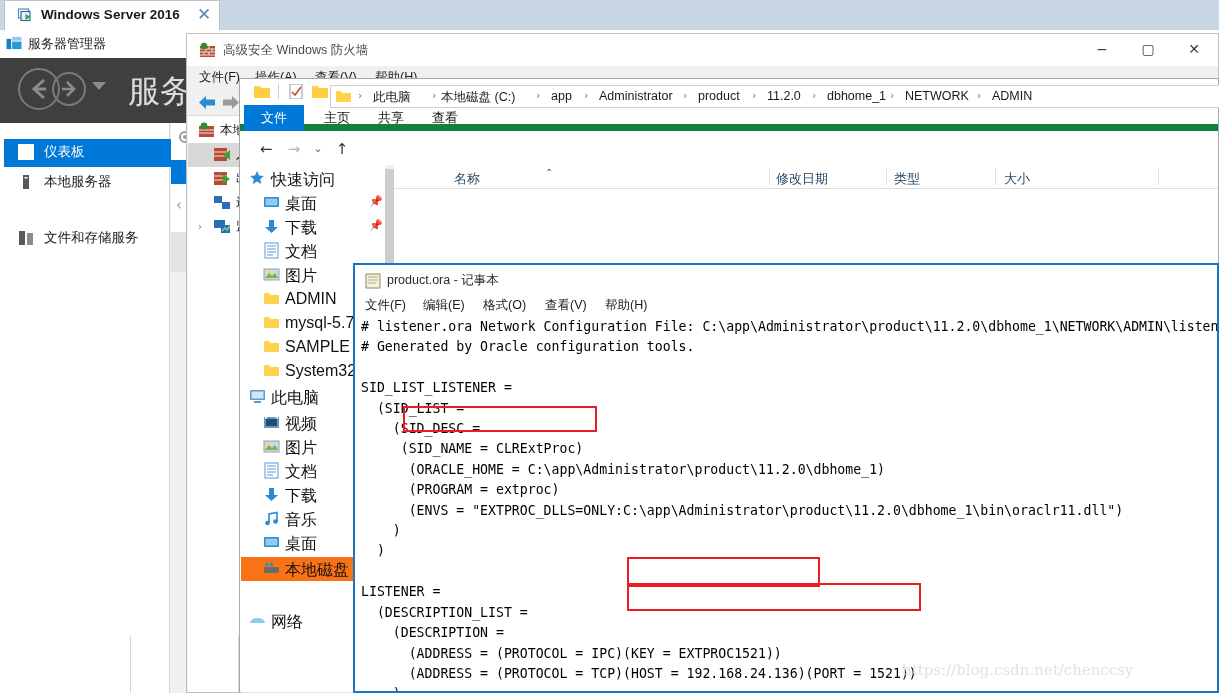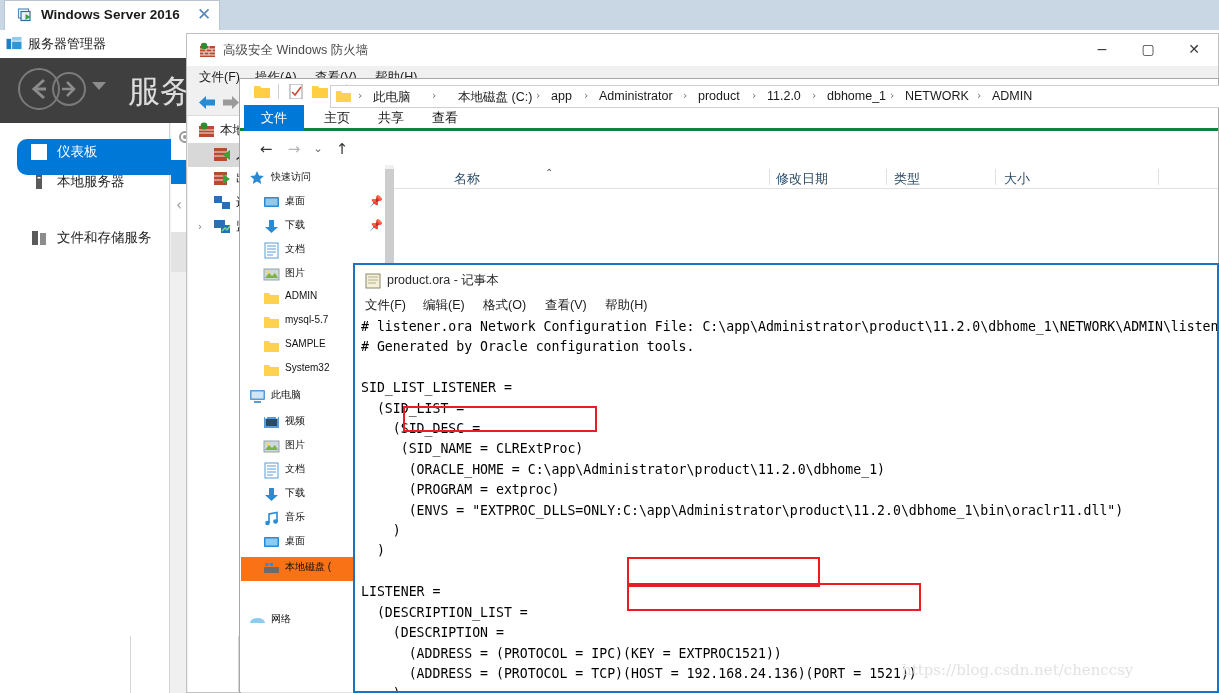--- a/index.html
+++ b/index.html
@@ -31,21 +31,21 @@
   #sm-nav-back{left:18px;top:10px;width:42px;height:42px;border-radius:50%;
     border:2px solid #7a7a7a;box-sizing:border-box;}
   #sm-nav-fwd{left:52px;top:14px;width:34px;height:34px;border-radius:50%;
     border:2px solid #7a7a7a;box-sizing:border-box;}
   #sm-nav-drop{left:92px;top:24px;width:0;height:0;border-left:7px solid transparent;
     border-right:7px solid transparent;border-top:8px solid #8c8c8c;}
   #sm-header-title{left:128px;top:12px;font-size:32px;color:#dcdcdc;white-space:nowrap;}
 
   #sm-sidebar{left:0;top:123px;width:170px;height:570px;background:#ffffff;
     border-right:1px solid #d4d4d4;box-sizing:border-box;}
-  .sm-item{position:absolute;left:17px;width:170px;height:36px;border-radius:10px;}
+  .sm-item{position:absolute;left:4px;width:170px;height:28px;}
   .sm-item .ic{position:absolute;left:14px;top:5px;width:16px;height:16px;}
   .sm-item .lb{position:absolute;left:40px;top:4px;font-size:13.5px;color:#222;white-space:nowrap;}
   .sm-item.sel{background:#0078d7;}
   .sm-item.sel .lb{color:#fff;}
   #sm-body{left:170px;top:123px;width:1049px;height:570px;background:#f0f0f0;}
   #sm-subpane{left:171px;top:123px;width:28px;height:110px;background:#fff;}
   #sm-gear{left:176px;top:128px;width:18px;height:18px;}
   #sm-bluebox{left:171px;top:160px;width:28px;height:24px;background:#0078d7;}
   #sm-bluebox-t{left:176px;top:163px;color:#fff;font-size:12px;}
   #sm-graypane{left:171px;top:232px;width:28px;height:40px;background:#e3e3e3;}
@@ -77,38 +77,38 @@
   #fw-right{left:184px;top:82px;width:846px;height:576px;background:#f0f0f0;}
 
   
   #ex-window{left:239px;top:78px;width:980px;height:615px;background:#ffffff;
     border:1px solid #a8a8a8;box-sizing:border-box;}
   #ex-qat{left:0;top:0;width:978px;height:26px;background:#ffffff;}
   .qat-ic{position:absolute;top:5px;width:16px;height:15px;}
   .qat-sep{position:absolute;top:5px;width:1px;height:15px;background:#cfcfcf;}
   #ex-qat-title{left:116px;top:5px;font-size:12.5px;color:#4a4a4a;white-space:nowrap;}
   #ex-ribbon{left:0;top:26px;width:978px;height:26px;background:#ffffff;
-    border-bottom:3px solid #15803d;box-sizing:border-box;}
+    border-bottom:7px solid #15803d;box-sizing:border-box;}
   .rib-tab{position:absolute;top:0;height:26px;line-height:26px;font-size:13px;
     color:#1a1a1a;text-align:center;white-space:nowrap;}
   .rib-tab.active{background:#0078d7;color:#fff;}
 
   #ex-addrbar{left:0;top:52px;width:978px;height:34px;background:#ffffff;}
   .nav-btn{position:absolute;top:8px;width:20px;height:20px;text-align:center;
     line-height:20px;font-size:15px;font-family:"DejaVu Sans",sans-serif;}
   #ex-crumbbox{left:90px;top:6px;width:984px;height:23px;border:1px solid #cfcfcf;
     box-sizing:border-box;background:#fff;}
   #ex-crumb-folder{left:96px;top:11px;width:15px;height:13px;}
   .crumb{position:absolute;top:10px;font-size:12.5px;color:#1a1a1a;white-space:nowrap;}
   .crumb-sep{position:absolute;top:10px;font-size:11px;color:#777;font-family:"DejaVu Sans",sans-serif;}
 
   #ex-left{left:1px;top:86px;width:150px;height:527px;background:#ffffff;}
   .ex-nav{position:absolute;left:0;width:150px;height:24px;}
   .ex-nav .ic{position:absolute;top:3px;width:17px;height:17px;}
-  .ex-nav .lb{position:absolute;top:3px;font-size:10px;color:#111;white-space:nowrap;}
+  .ex-nav .lb{position:absolute;top:3px;font-size:16px;color:#111;white-space:nowrap;}
   .ex-nav.sel{background:#f97316;}
   .pin{position:absolute;color:#5a9bd5;font-size:11px;font-family:"DejaVu Sans",sans-serif;}
   #ex-scroll-track{left:145px;top:86px;width:9px;height:527px;background:#f0f0f0;}
   #ex-scroll-thumb{left:145px;top:90px;width:9px;height:120px;background:#cdcdcd;}
 
   #ex-right{left:154px;top:86px;width:824px;height:527px;background:#ffffff;}
   #ex-colhdr{left:154px;top:86px;width:824px;height:24px;background:#ffffff;
     border-bottom:1px solid #e0e0e0;box-sizing:border-box;}
   .colh{position:absolute;top:5px;font-size:13px;color:#2a4a66;white-space:nowrap;}
   .colsep{position:absolute;top:4px;width:1px;height:16px;background:#e0e0e0;}
@@ -344,21 +344,21 @@
     <div class="nav-btn" style="left:68px;color:#666;font-size:11px">⌄</div>
     <div class="nav-btn" style="left:92px;color:#333">↑</div>
   </div>
   <div class="abs" id="ex-crumbbox"></div>
   <svg class="abs" id="ex-crumb-folder" viewBox="0 0 15 13">
     <path d="M0 1h5l1.3 2H15v9H0z" fill="#ffd24d"></path>
   </svg>
   <div class="crumb-sep" style="left:118px">›</div>
   <div class="crumb" style="left:133px">此电脑</div>
   <div class="crumb-sep" style="left:192px">›</div>
-  <div class="crumb" style="left:218px">本地磁盘 (C:)</div>
+  <div class="crumb" style="left:201px">本地磁盘 (C:)</div>
   <div class="crumb-sep" style="left:296px">›</div>
   <div class="crumb" style="left:311px">app</div>
   <div class="crumb-sep" style="left:344px">›</div>
   <div class="crumb" style="left:359px">Administrator</div>
   <div class="crumb-sep" style="left:443px">›</div>
   <div class="crumb" style="left:458px">product</div>
   <div class="crumb-sep" style="left:512px">›</div>
   <div class="crumb" style="left:527px">11.2.0</div>
   <div class="crumb-sep" style="left:572px">›</div>
   <div class="crumb" style="left:587px">dbhome_1</div>

